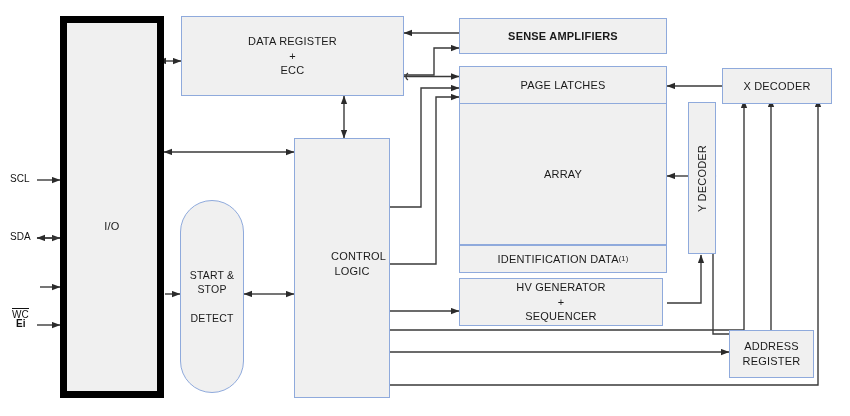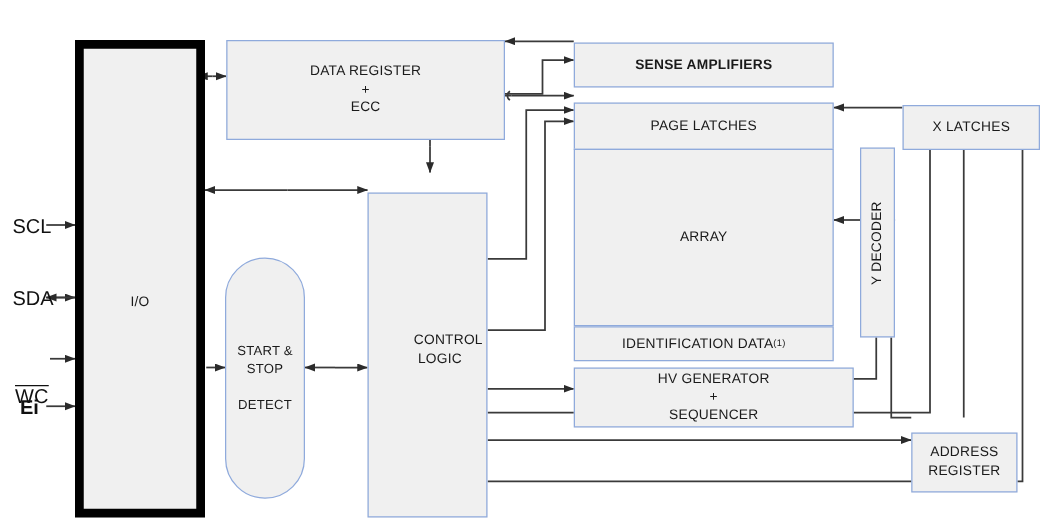--- a/index.html
+++ b/index.html
@@ -30,36 +30,35 @@
     border: 1px solid #8faadc;
     display: flex;
     align-items: center;
     justify-content: center;
     text-align: center;
     font-size: 11px;
     color: #1a1a1a;
     letter-spacing: 0.2px;
     line-height: 1.35;
     z-index: 2;
-    margin-top: 16px;
   }
   .blk.dark {
     border: 7px solid #000000;
   }
   .blk .lbl {
     white-space: pre-line;
   }
   .vtext {
     writing-mode: vertical-rl;
     transform: rotate(180deg);
     white-space: nowrap;
   }
   .sig {
     position: absolute;
-    font-size: 16px;
+    font-size: 10px;
     color: #111;
     z-index: 3;
     white-space: nowrap;
     text-align: center;
   }
   .sig .ovl {
     border-top: 1.3px solid #111;
     padding-top: 0px;
     display: inline-block;
     line-height: 1.15;
@@ -156,21 +155,21 @@
   <div class="blk dark" style="left:60px; top:16px; width:104px; height:382px;">
     <span class="lbl" style="position:absolute; top:196px; left:0; right:0;">I/O</span>
   </div>
 
   <div class="blk" style="left:181px; top:16px; width:223px; height:80px;">
     <span class="lbl">DATA REGISTER
 +
 ECC</span>
   </div>
 
-  <div class="blk" style="left:180px; top:190px; width:64px; height:193px;border-radius:32px;">
+  <div class="blk" style="left:180px; top:200px; width:64px; height:193px;border-radius:32px;">
     <span class="lbl" style="font-size:10.5px;">START &amp; STOP
 
 DETECT</span>
   </div>
 
   <div class="blk" style="left:294px; top:138px; width:96px; height:260px;">
     <span class="lbl" style="position:absolute; top:110px; left:0; right:16px;padding-left:36px;">CONTROL
 LOGIC</span>
   </div>
 
@@ -184,32 +183,32 @@
 
   <div class="blk" style="left:459px; top:103px; width:208px; height:142px;justify-content:center;">
     <span class="lbl">ARRAY</span>
   </div>
 
   <div class="blk" style="left:459px; top:245px; width:208px; height:28px;">
     <span class="lbl">IDENTIFICATION DATA</span>
       <span class="sup">(1)</span>
   </div>
 
-  <div class="blk" style="left:459px; top:278px; width:224px; height:48px;">
+  <div class="blk" style="left:459px; top:278px; width:204px; height:48px;">
     <span class="lbl">HV GENERATOR
 +
 SEQUENCER</span>
   </div>
 
   <div class="blk" style="left:688px; top:102px; width:28px; height:152px;">
     <span class="lbl vtext">Y DECODER</span>
   </div>
 
   <div class="blk" style="left:722px; top:68px; width:110px; height:36px;">
-    <span class="lbl">X LATCHES</span>
+    <span class="lbl">X DECODER</span>
   </div>
 
   <div class="blk" style="left:729px; top:330px; width:85px; height:48px;align-items:center;">
     <span class="lbl">ADDRESS
 REGISTER</span>
   </div>
 
 </div>
 
 </body></html>

